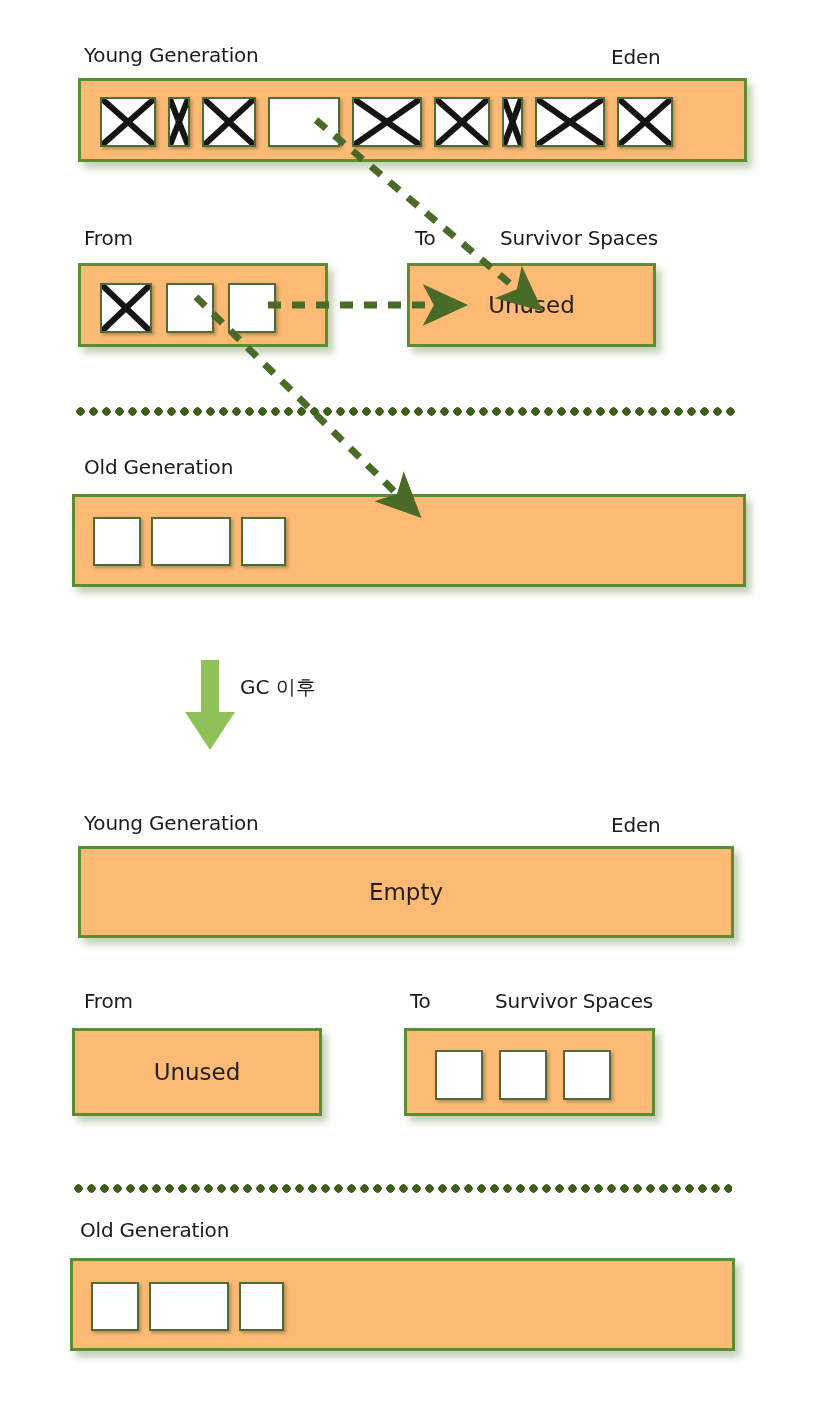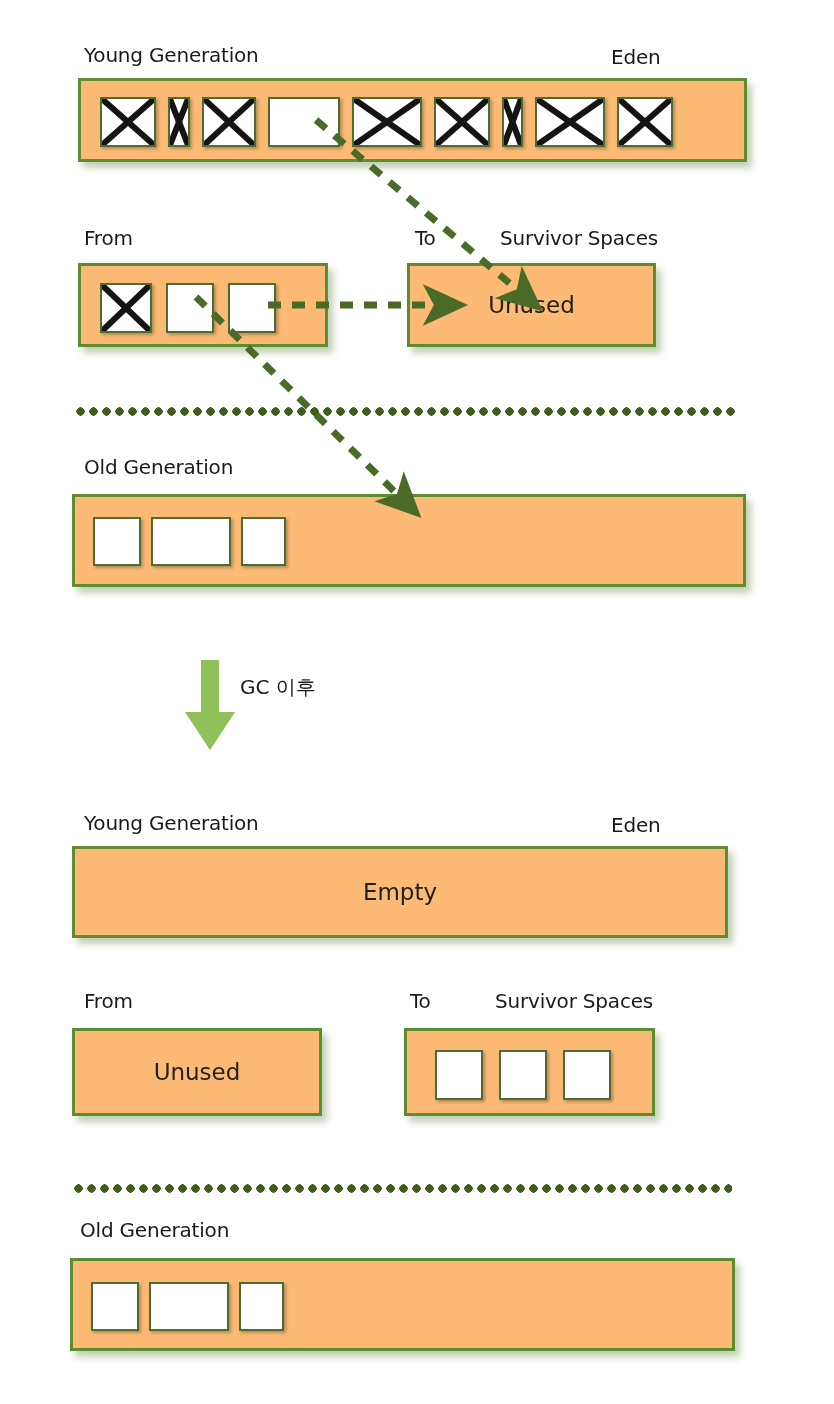--- a/index.html
+++ b/index.html
@@ -198,21 +198,21 @@
   <div class="gc-arrow-wrap" style="left:182px; top:660px; width:56px; height:92px;">
     <svg width="56" height="92" viewBox="0 0 56 92">
       <polygon points="19,0 37,0 37,52 53,52 28,90 3,52 19,52" fill="#8FC158"></polygon>
     </svg>
   </div>
   <div class="gc-note" style="left:240px; top:677px;">GC 이후</div>
 
   <div class="region-label" style="left:84px; top:813px;">Young Generation</div>
   <div class="region-label" style="left:611px; top:815px;">Eden</div>
 
-  <div class="mem-bar" id="eden-bar-after" style="left:72px; top:846px; width:656px; height:92px;text-decoration:underline;">
+  <div class="mem-bar" id="eden-bar-after" style="left:78px; top:846px; width:656px; height:92px;text-decoration:underline;">
     <div class="bar-caption">Empty</div>
   </div>
 
   <div class="region-label" style="left:84px; top:991px;">From</div>
   <div class="region-label" style="left:410px; top:991px;">To</div>
   <div class="region-label" style="left:495px; top:991px;">Survivor Spaces</div>
 
   <div class="mem-bar" id="from-bar-after" style="left:72px; top:1028px; width:250px; height:88px;">
     <div class="bar-caption">Unused</div>
   </div>

